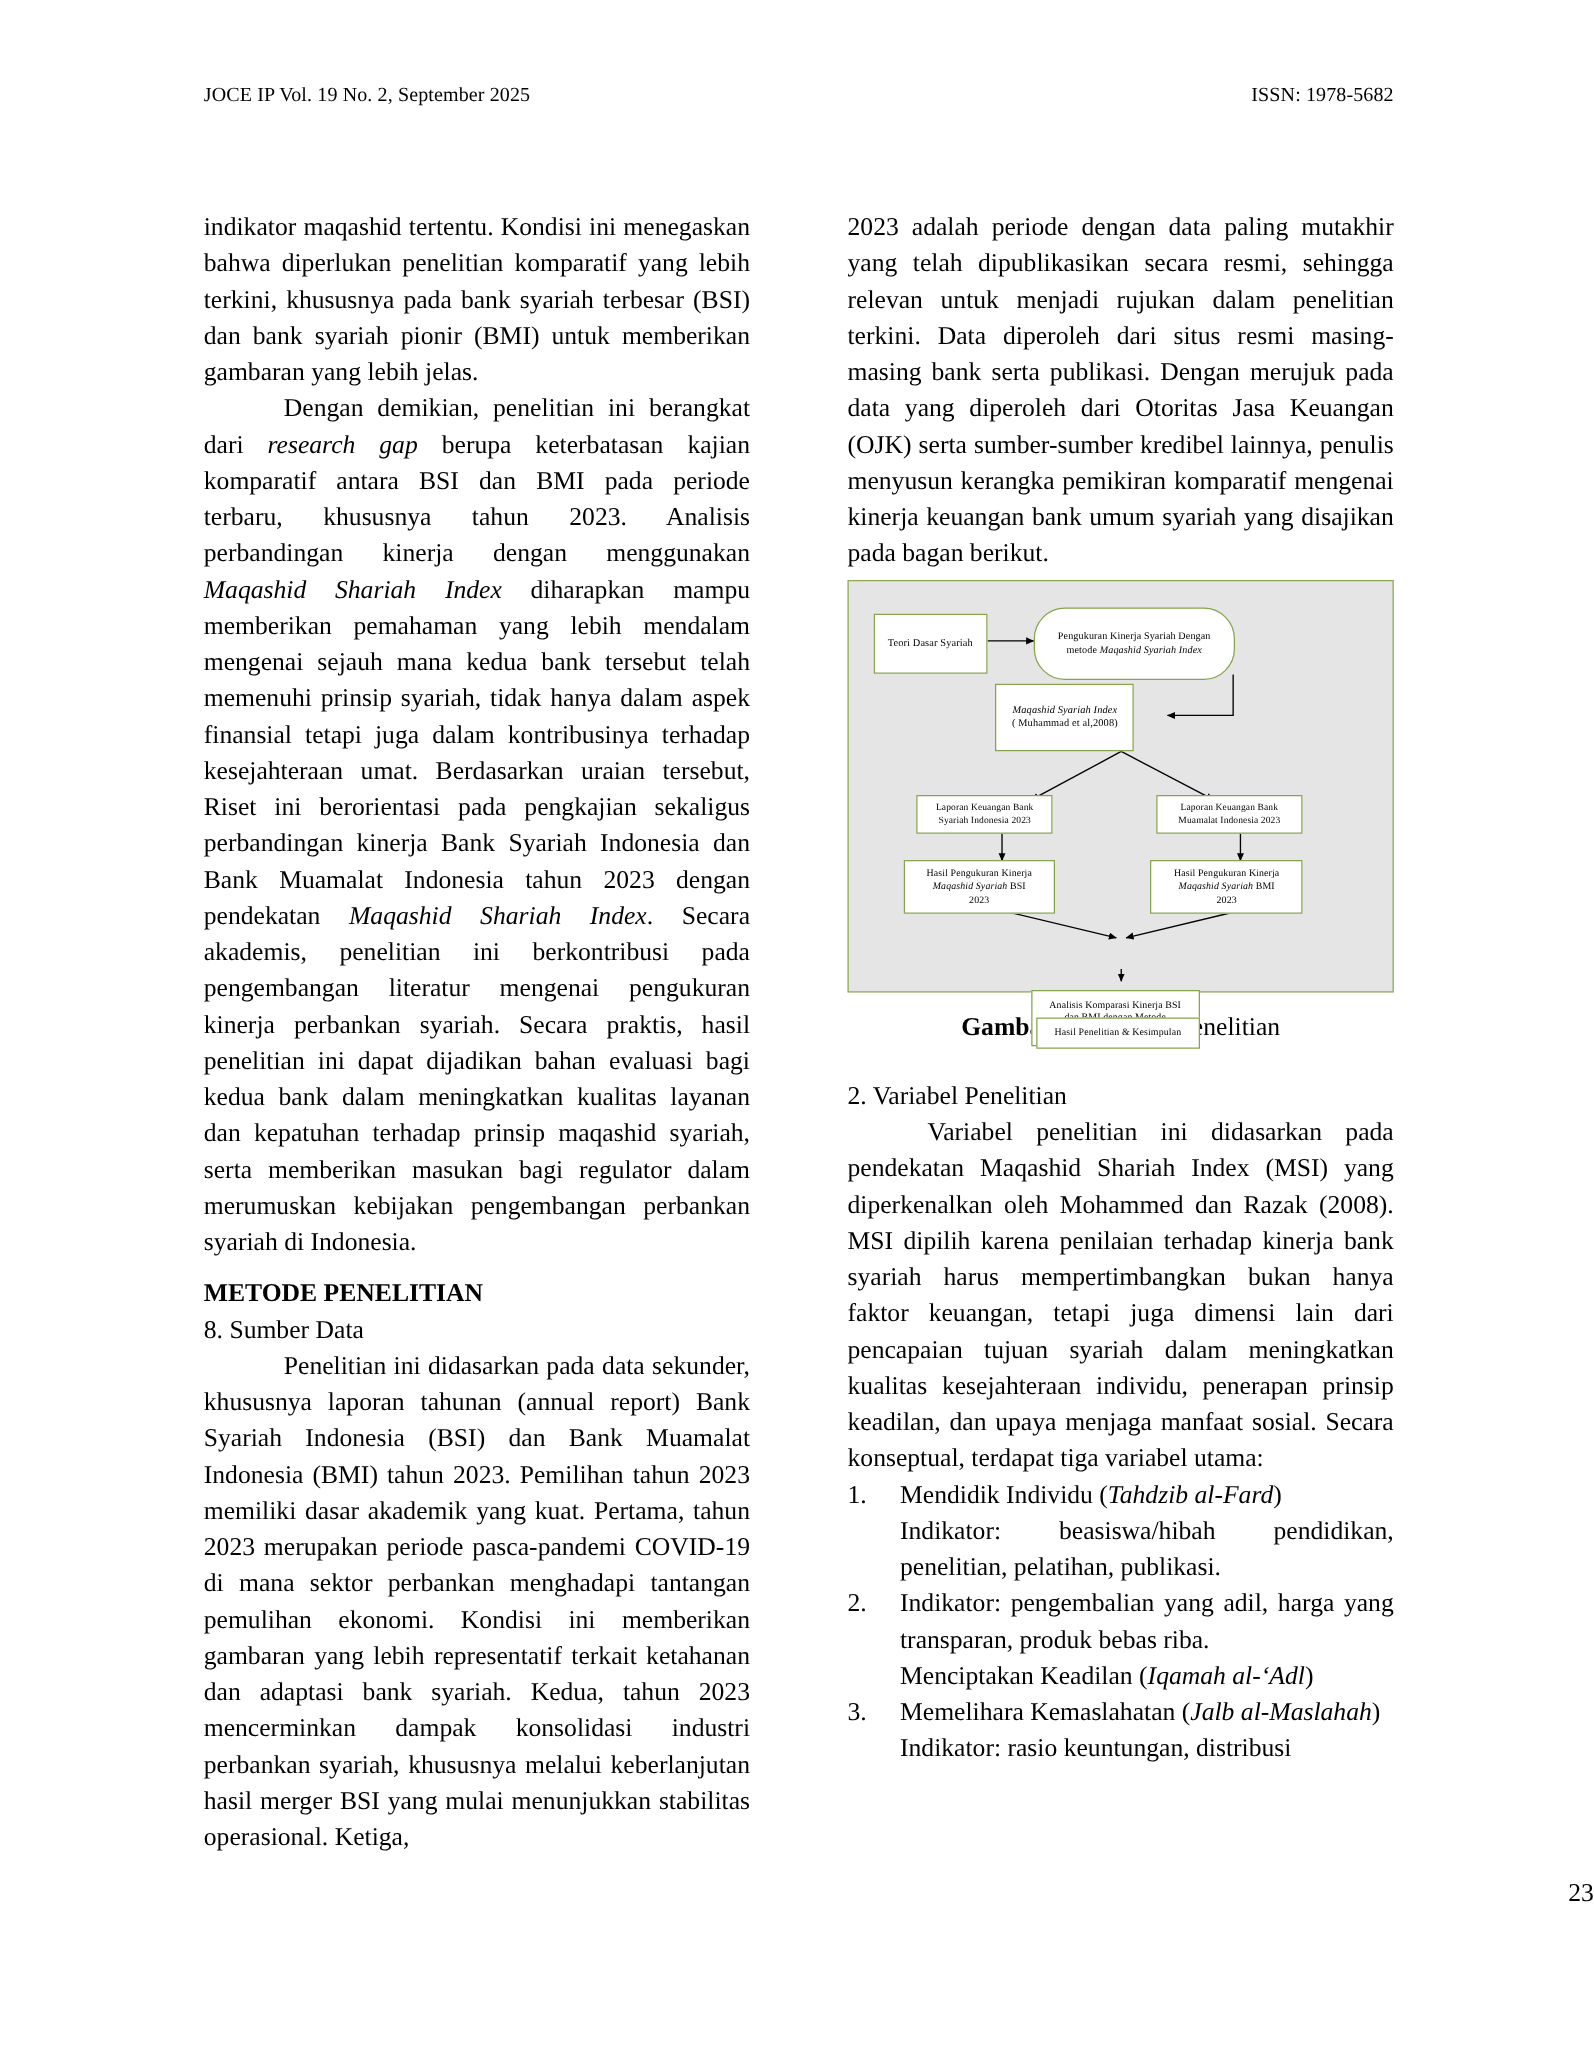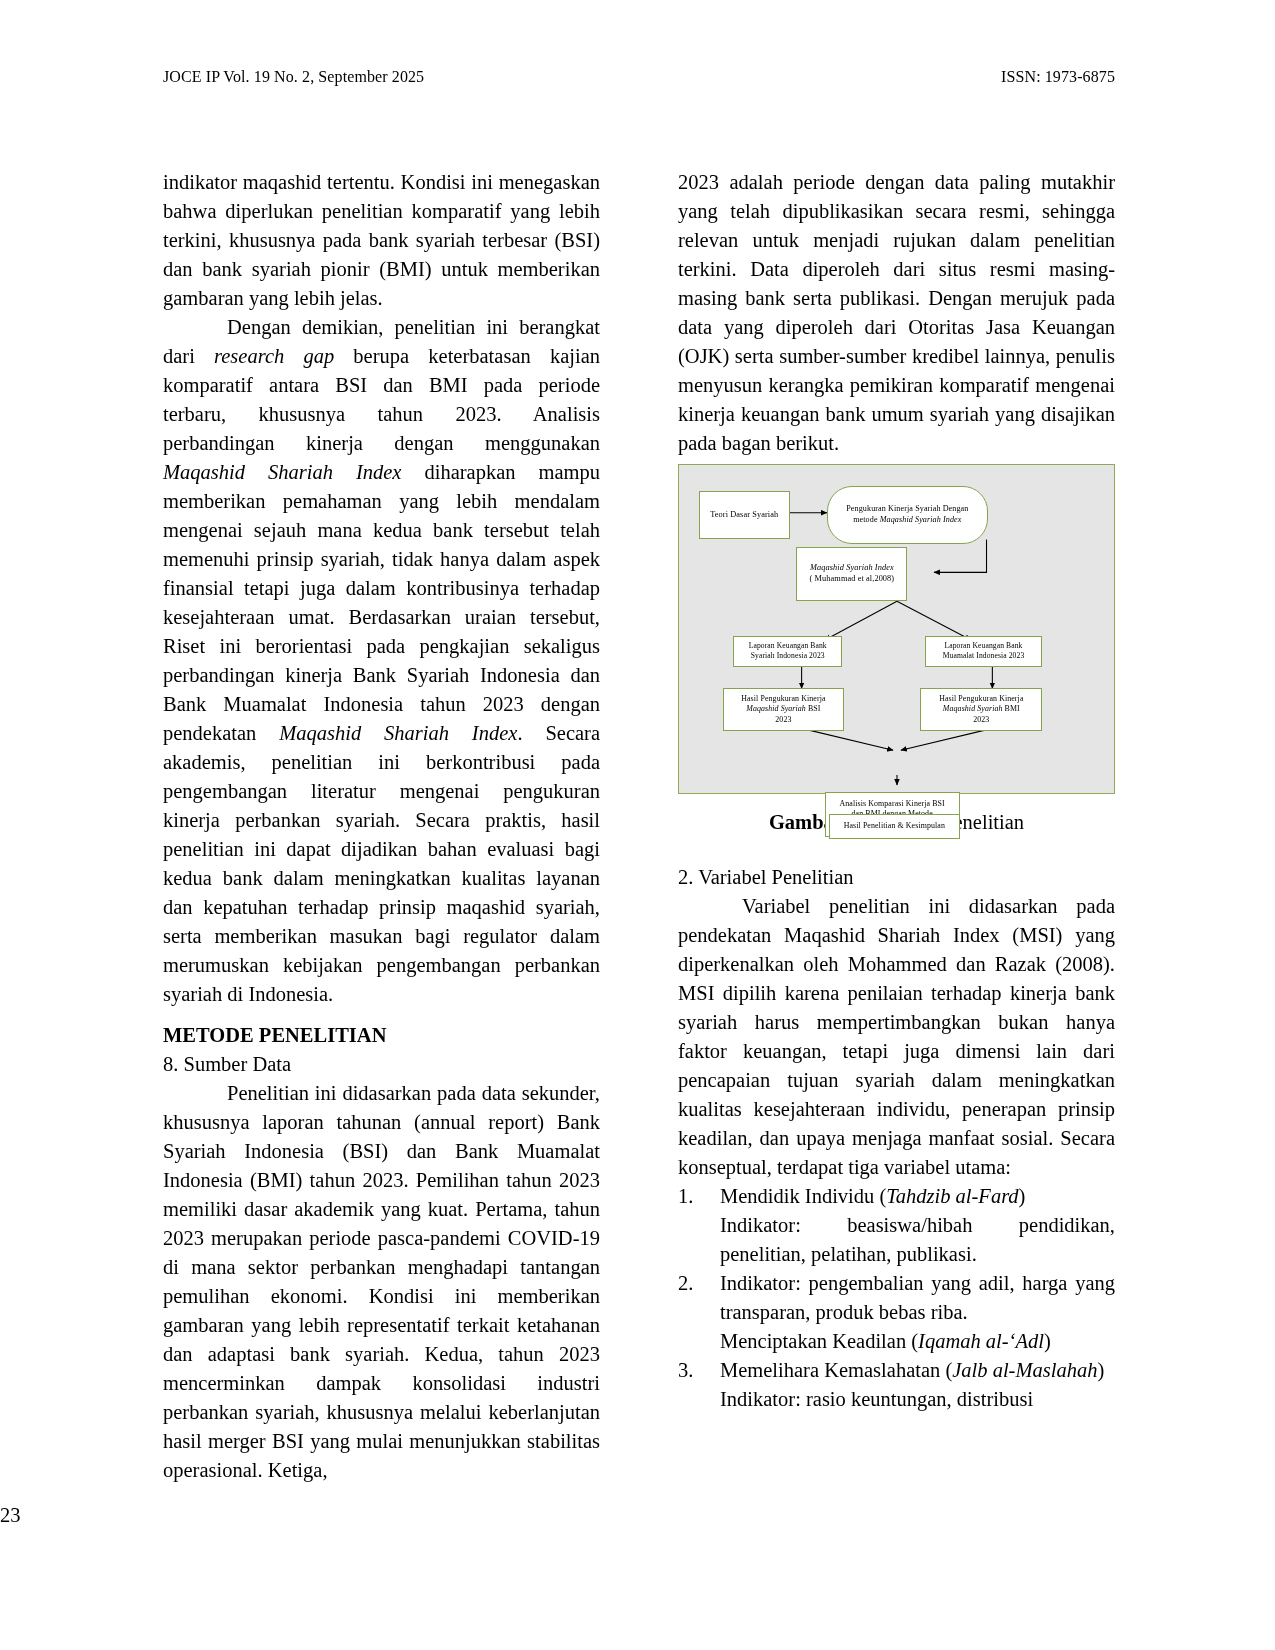--- a/index.html
+++ b/index.html
@@ -141,32 +141,32 @@
     text-align: left;
   }
   .li-line { display: block; text-align: justify; }
 
   
   .page-number {
     position: absolute;
     bottom: 123px;
     left: 0;
     width: 100%;
-    text-align: left;
+    text-align: right;
     font-size: 20.5px;
   }
 </style>
 </head>
 <body>
 
 <div class="page">
 
   <div class="running-head">
     <span>JOCE IP Vol. 19 No. 2, September 2025</span>
-    <span>ISSN: 1973-6875</span>
+    <span>ISSN: 1978-5682</span>
   </div>
 
   <div class="columns">
 
     <div class="col">
 
       <p class="noindent">indikator maqashid tertentu. Kondisi ini menegaskan bahwa diperlukan penelitian komparatif yang lebih terkini, khususnya pada bank syariah terbesar (BSI) dan bank syariah pionir (BMI) untuk memberikan gambaran yang lebih jelas.</p>
 
       <p class="indent"><span>Dengan demikian, penelitian ini berangkat dari </span><i>research gap</i><span> berupa keterbatasan kajian komparatif antara BSI dan BMI pada periode terbaru, khususnya tahun 2023. Analisis perbandingan kinerja dengan menggunakan </span><i>Maqashid Shariah Index</i><span> diharapkan mampu memberikan pemahaman yang lebih mendalam mengenai sejauh mana kedua bank tersebut telah memenuhi prinsip syariah, tidak hanya dalam aspek finansial tetapi juga dalam kontribusinya terhadap kesejahteraan umat. Berdasarkan uraian tersebut, Riset ini berorientasi pada pengkajian sekaligus perbandingan kinerja  Bank Syariah Indonesia dan Bank Muamalat Indonesia tahun 2023 dengan pendekatan </span><i>Maqashid Shariah Index</i><span>. Secara akademis, penelitian ini berkontribusi pada pengembangan literatur mengenai pengukuran kinerja perbankan syariah. Secara praktis, hasil penelitian ini dapat dijadikan bahan evaluasi bagi kedua bank dalam meningkatkan kualitas layanan dan kepatuhan terhadap prinsip maqashid syariah, serta memberikan masukan bagi regulator dalam merumuskan kebijakan pengembangan perbankan syariah di Indonesia.</span></p>
 

